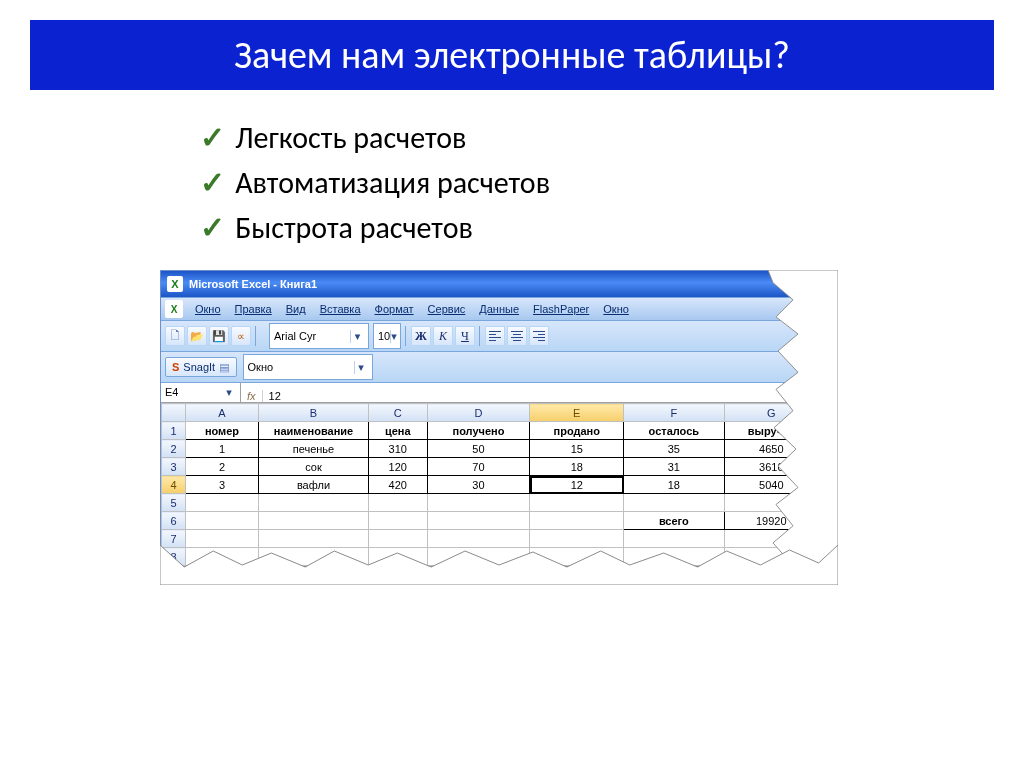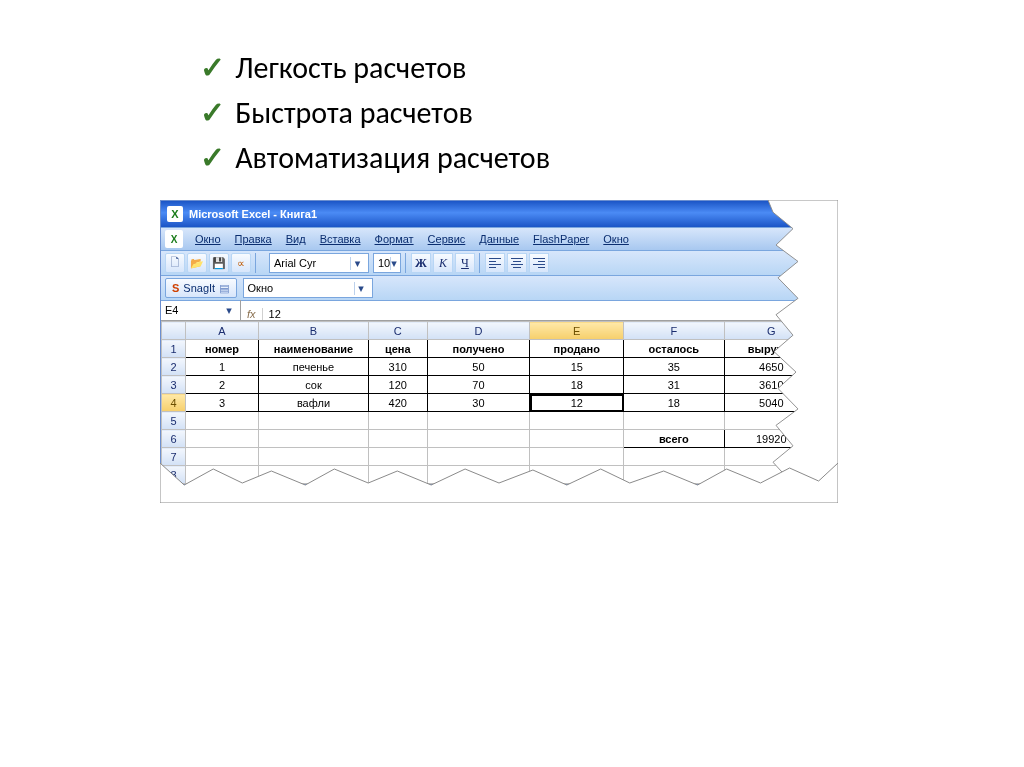--- a/index.html
+++ b/index.html
@@ -131,21 +131,21 @@
     border-left: 1px solid #7aa6de;
     margin: 0 2px;
   }
 
   .font-box, .size-box, .snagit-combo {
     background: #fff;
     border: 1px solid #7aa6de;
     height: 20px;
     display: inline-flex;
     align-items: center;
-    padding: 0 4px;
+    padding: 12px 4px;
     font-size: 11px;
     color: #000;
     position: relative;
   }
   .font-box { width: 100px; margin-left: 8px; }
   .size-box { width: 28px; margin-left: 2px; }
   .dd-arrow {
     width: 14px;
     text-align: center;
     border-left: 1px solid #bcd1ec;
@@ -275,25 +275,26 @@
     bottom: -18px;
     height: 40px;
     pointer-events: none;
   }
   .torn-bottom svg { width: 100%; height: 100%; }
 </style>
 </head>
 <body>
 
 <div class="slide">
+  <div class="title-bar">Зачем нам электронные таблицы?</div>
 
   <ul class="bullets">
     <li>Легкость расчетов</li>
+    <li>Автоматизация расчетов</li>
     <li>Быстрота расчетов</li>
-    <li>Автоматизация расчетов</li>
   </ul>
 
   <div class="excel-wrap">
     <div class="excel-win">
 
       <div class="excel-titlebar">
         <span class="excel-icon">X</span>
         <span>Microsoft Excel - Книга1</span>
       </div>
 

